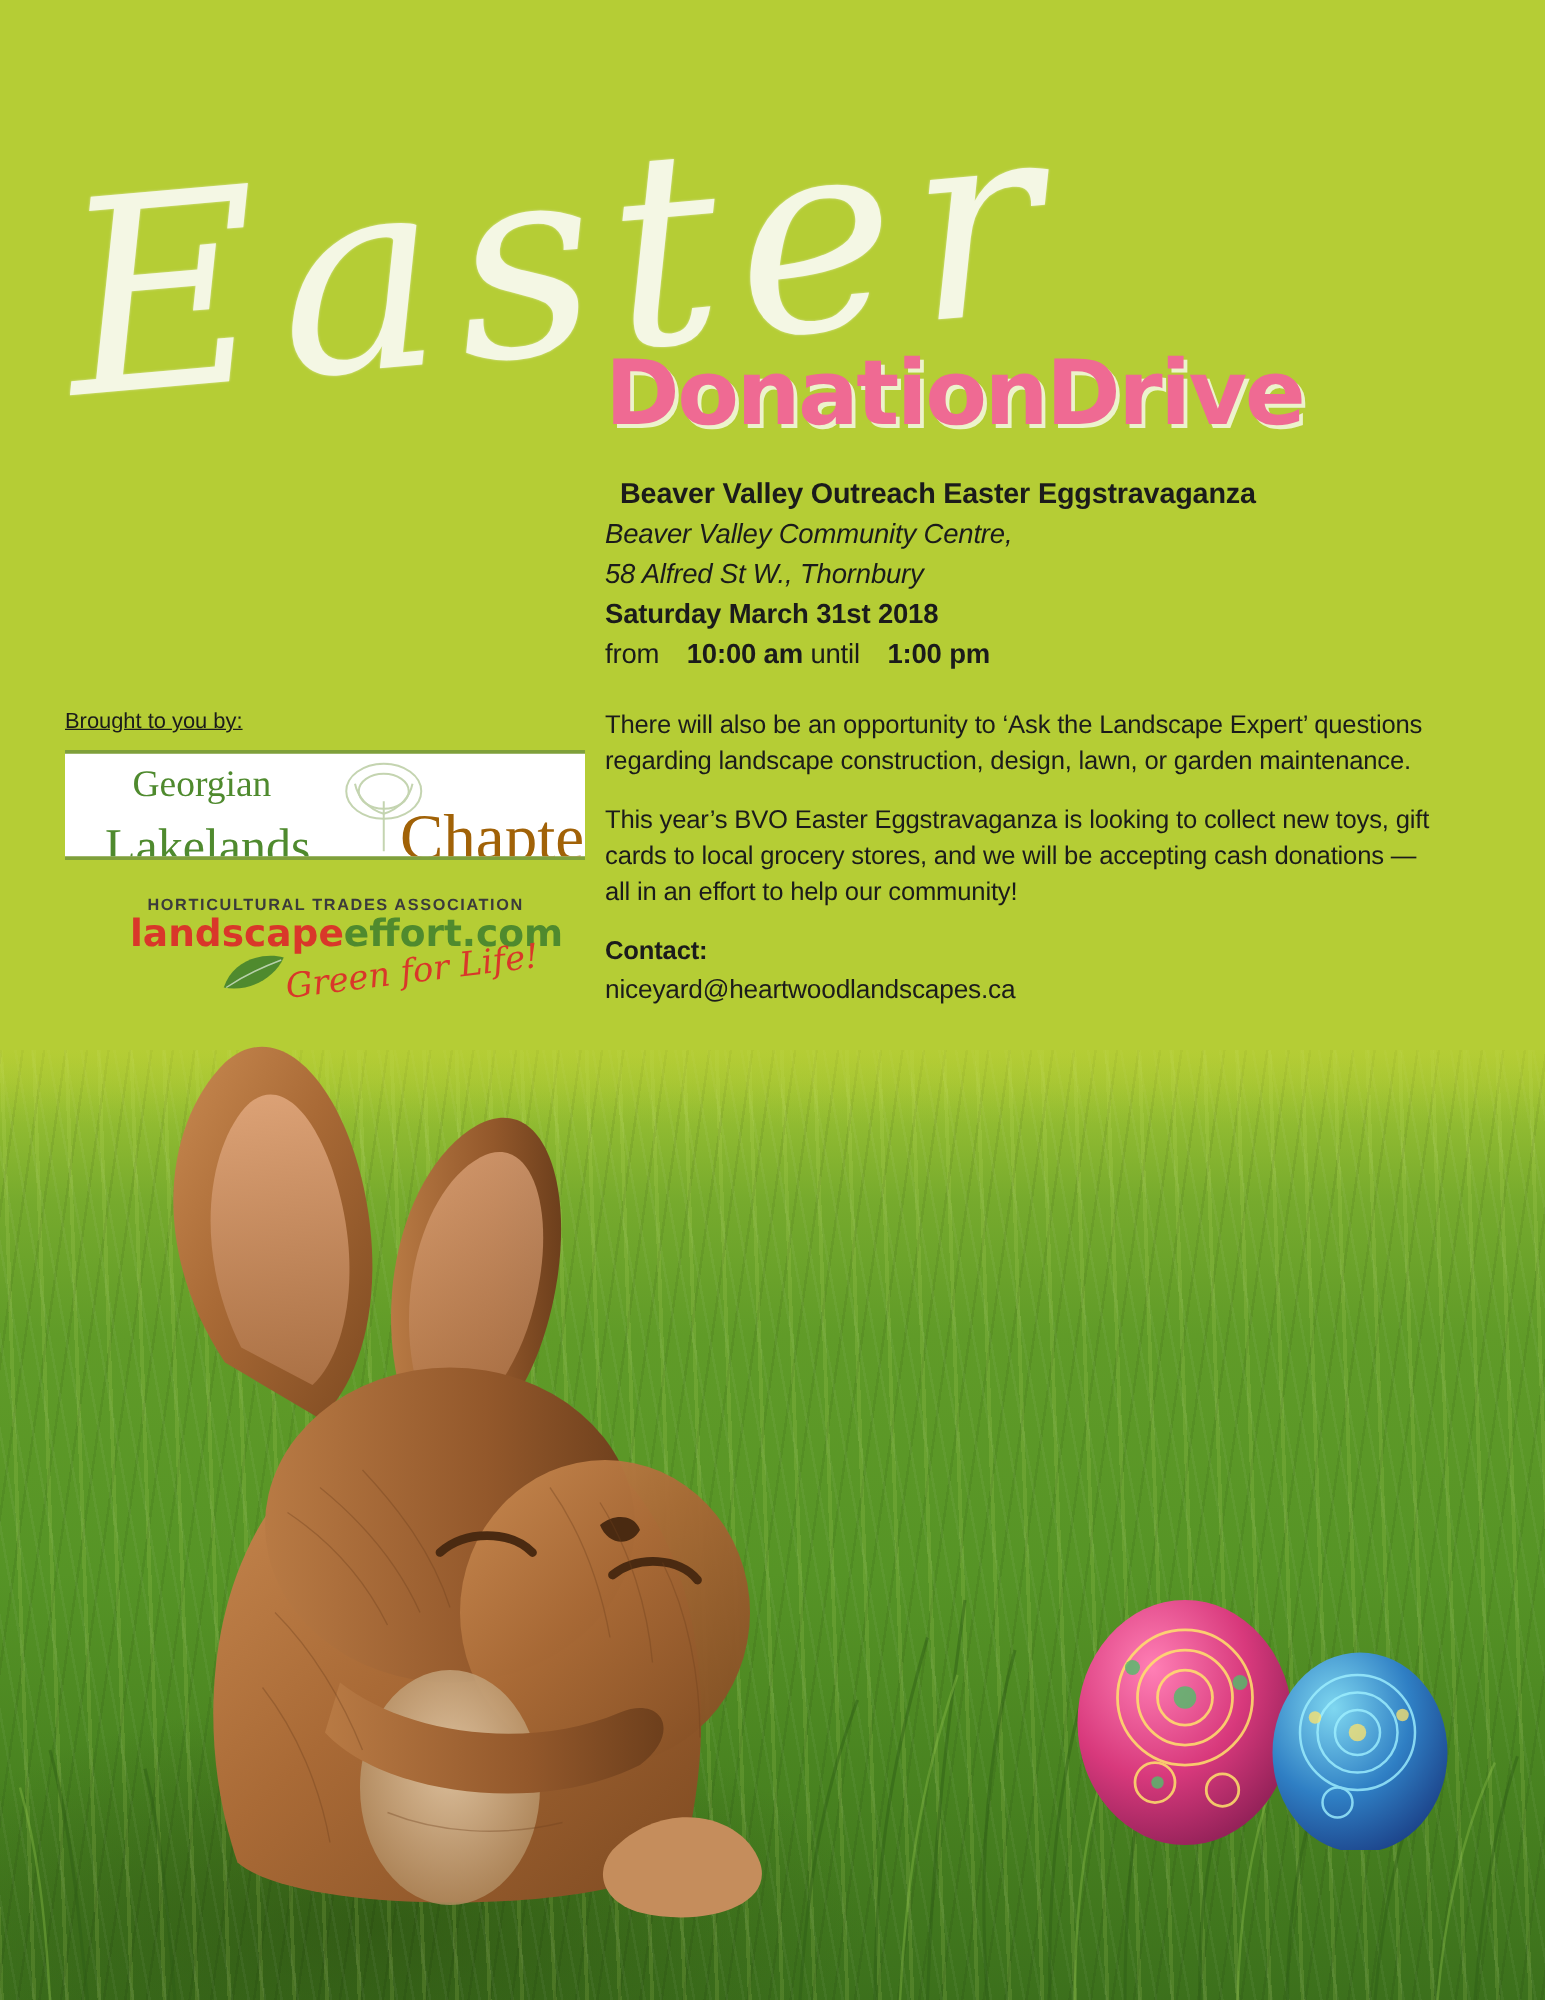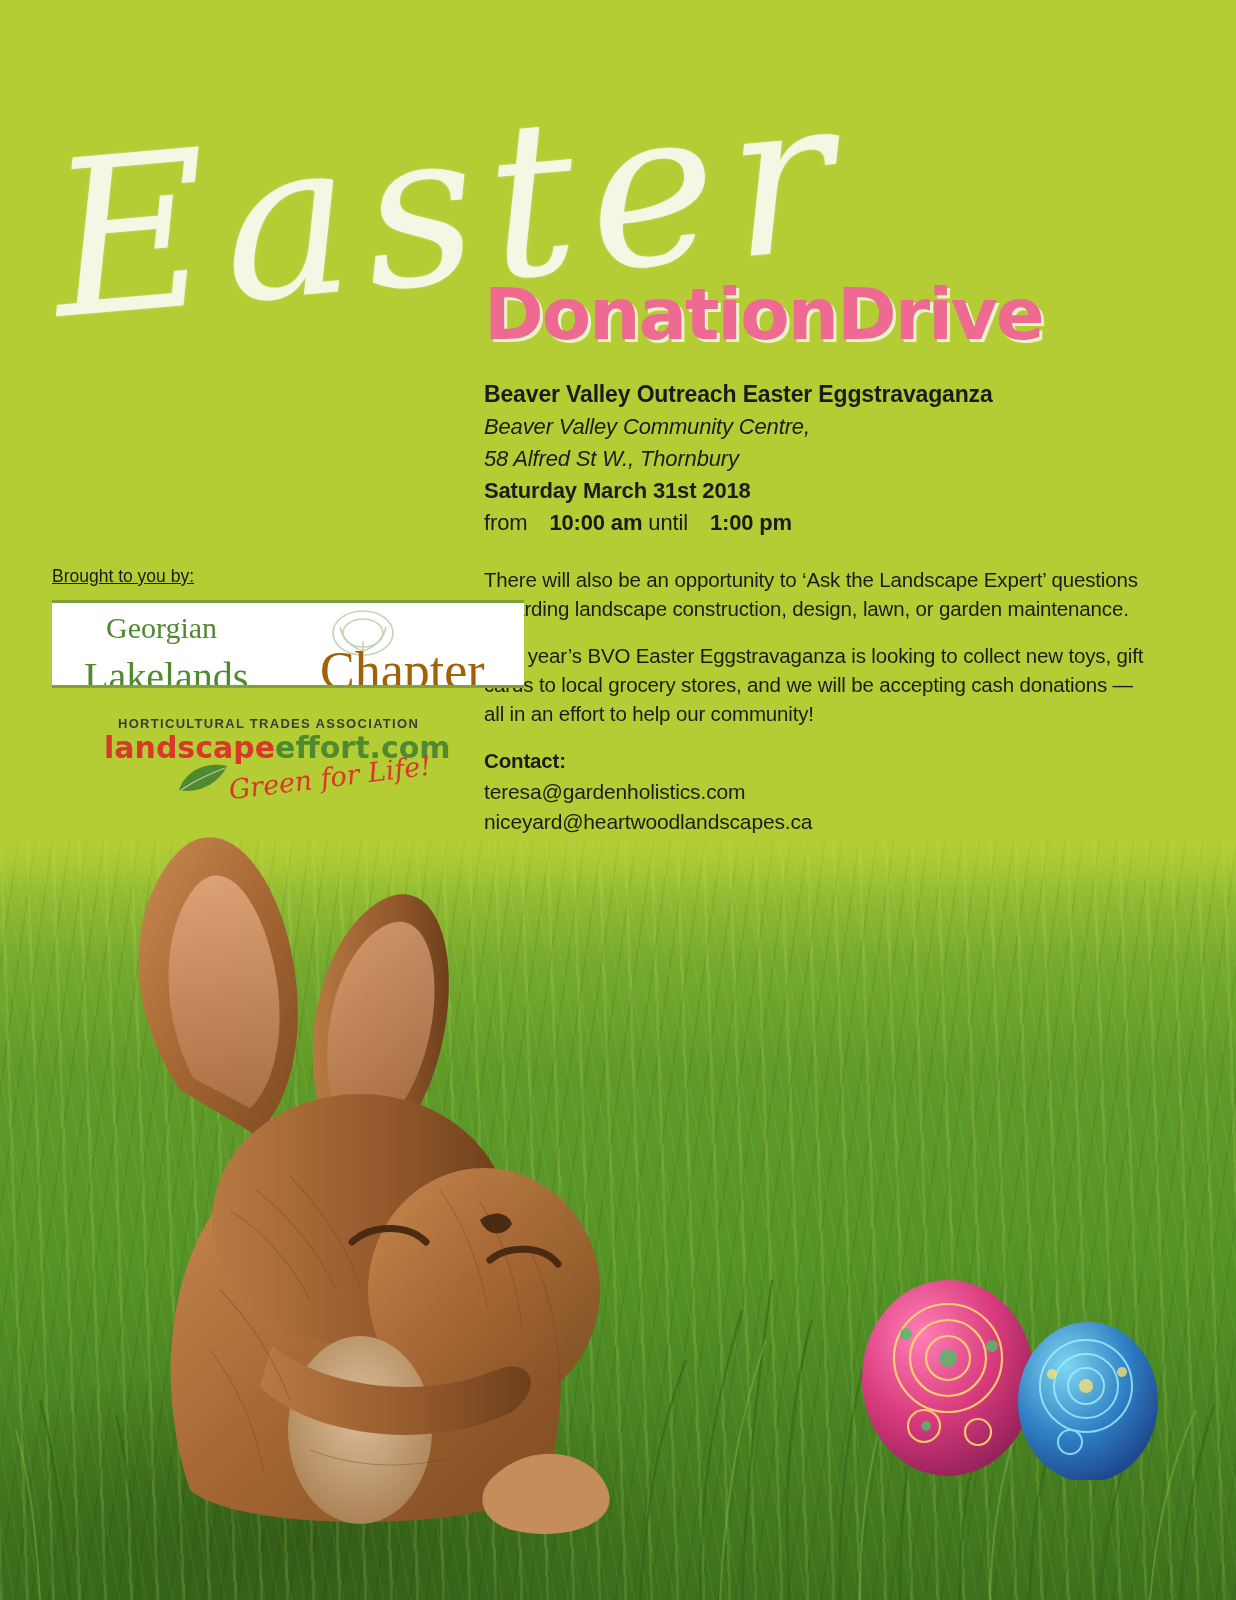--- a/index.html
+++ b/index.html
@@ -137,20 +137,21 @@
     margin-bottom: 26px !important;
   }
   .event-block {
     margin-bottom: 26px !important;
     font-size: 22px !important;
     line-height: 32px !important;
   }
   .event-title {
     font-weight: bold;
     font-size: 23px;
+    margin-left: 12px;
   }
   .event-venue {
     font-style: italic;
   }
   .event-date {
     font-weight: bold;
   }
   .event-time b {
     font-weight: bold;
     margin-left: 16px;
@@ -172,21 +173,21 @@
     left: 52px;
     top: 566px;
     font-size: 17.5px;
     color: #1b1b1b;
     text-decoration: underline;
   }
   .logo-box {
     position: absolute;
     left: 52px;
     top: 600px;
-    width: 472px;
+    width: 416px;
     height: 88px;
     background: #ffffff;
     border-top: 3px solid #7fa03a;
     border-bottom: 3px solid #7fa03a;
     box-sizing: border-box;
     overflow: hidden;
   }
   .logo-tree {
     position: absolute;
     right: 118px;
@@ -400,21 +401,20 @@
       <span class="event-venue">Beaver Valley Community Centre,</span><br>
       <span class="event-venue">58 Alfred St W., Thornbury</span><br>
       <span class="event-date">Saturday March 31st 2018</span><br>
       <span class="event-time"><span>from </span><b>10:00 am</b><span> until </span><b>1:00 pm</b></span>
     </p>
 
     <p>There will also be an opportunity to ‘Ask the Landscape Expert’ questions regarding landscape construction, design, lawn, or garden maintenance.</p>
     <p>This year’s BVO Easter Eggstravaganza is looking to collect new toys, gift cards to local grocery stores, and we will be accepting cash donations — all in an effort to help our community!</p>
 
     <p class="contact-label">Contact:</p>
-    <p class="contact-line">teresa@gardenholistics.com</p>
     <p class="contact-line">niceyard@heartwoodlandscapes.ca</p>
   </div>
 
   <div class="brought">Brought to you by:</div>
 
   <div class="logo-box">
     <svg class="logo-tree" viewBox="0 0 86 80">
       <g fill="none" stroke="#8aaa63" stroke-width="1.6">
         <path d="M43 74 L43 34"></path>
         <path d="M43 44 C 30 40, 22 30, 20 20"></path>

